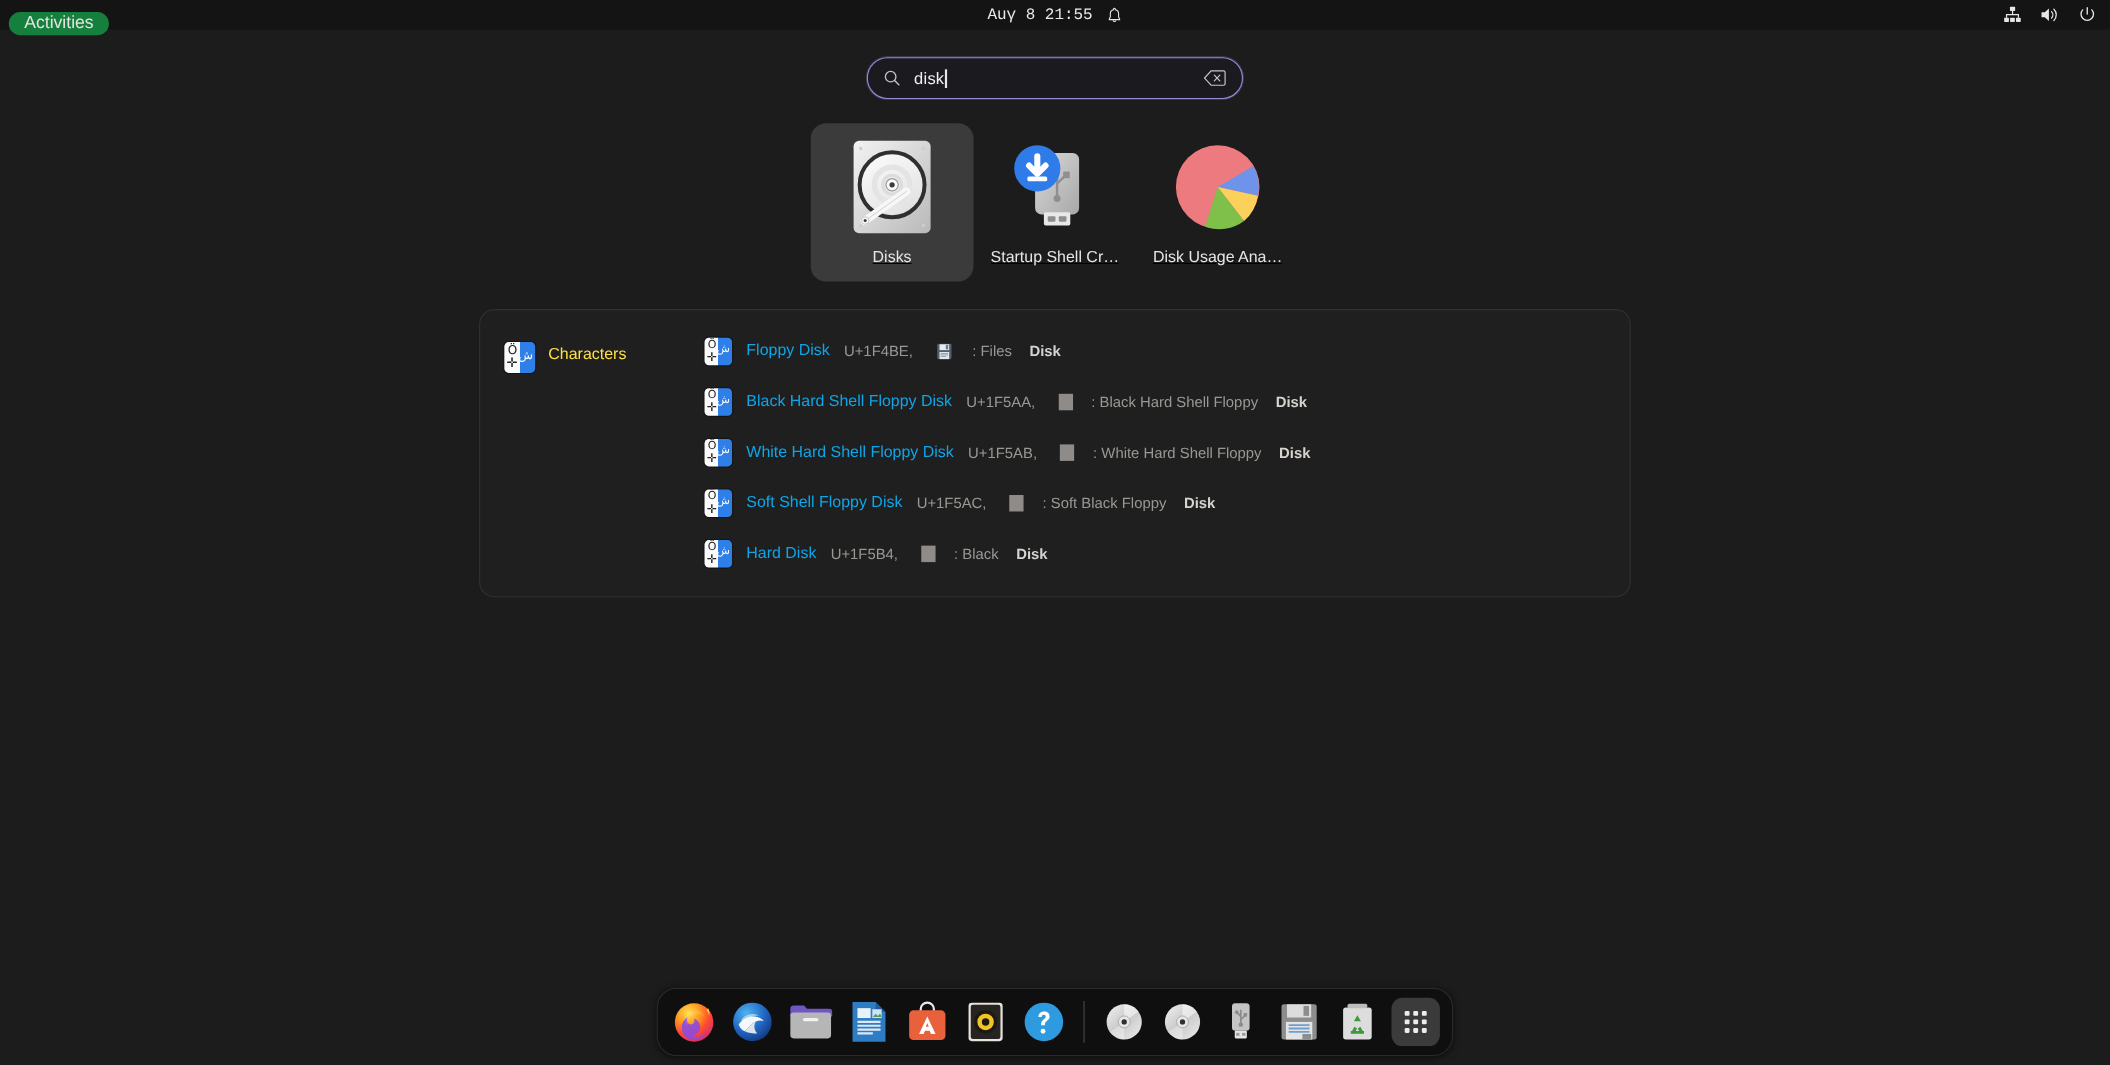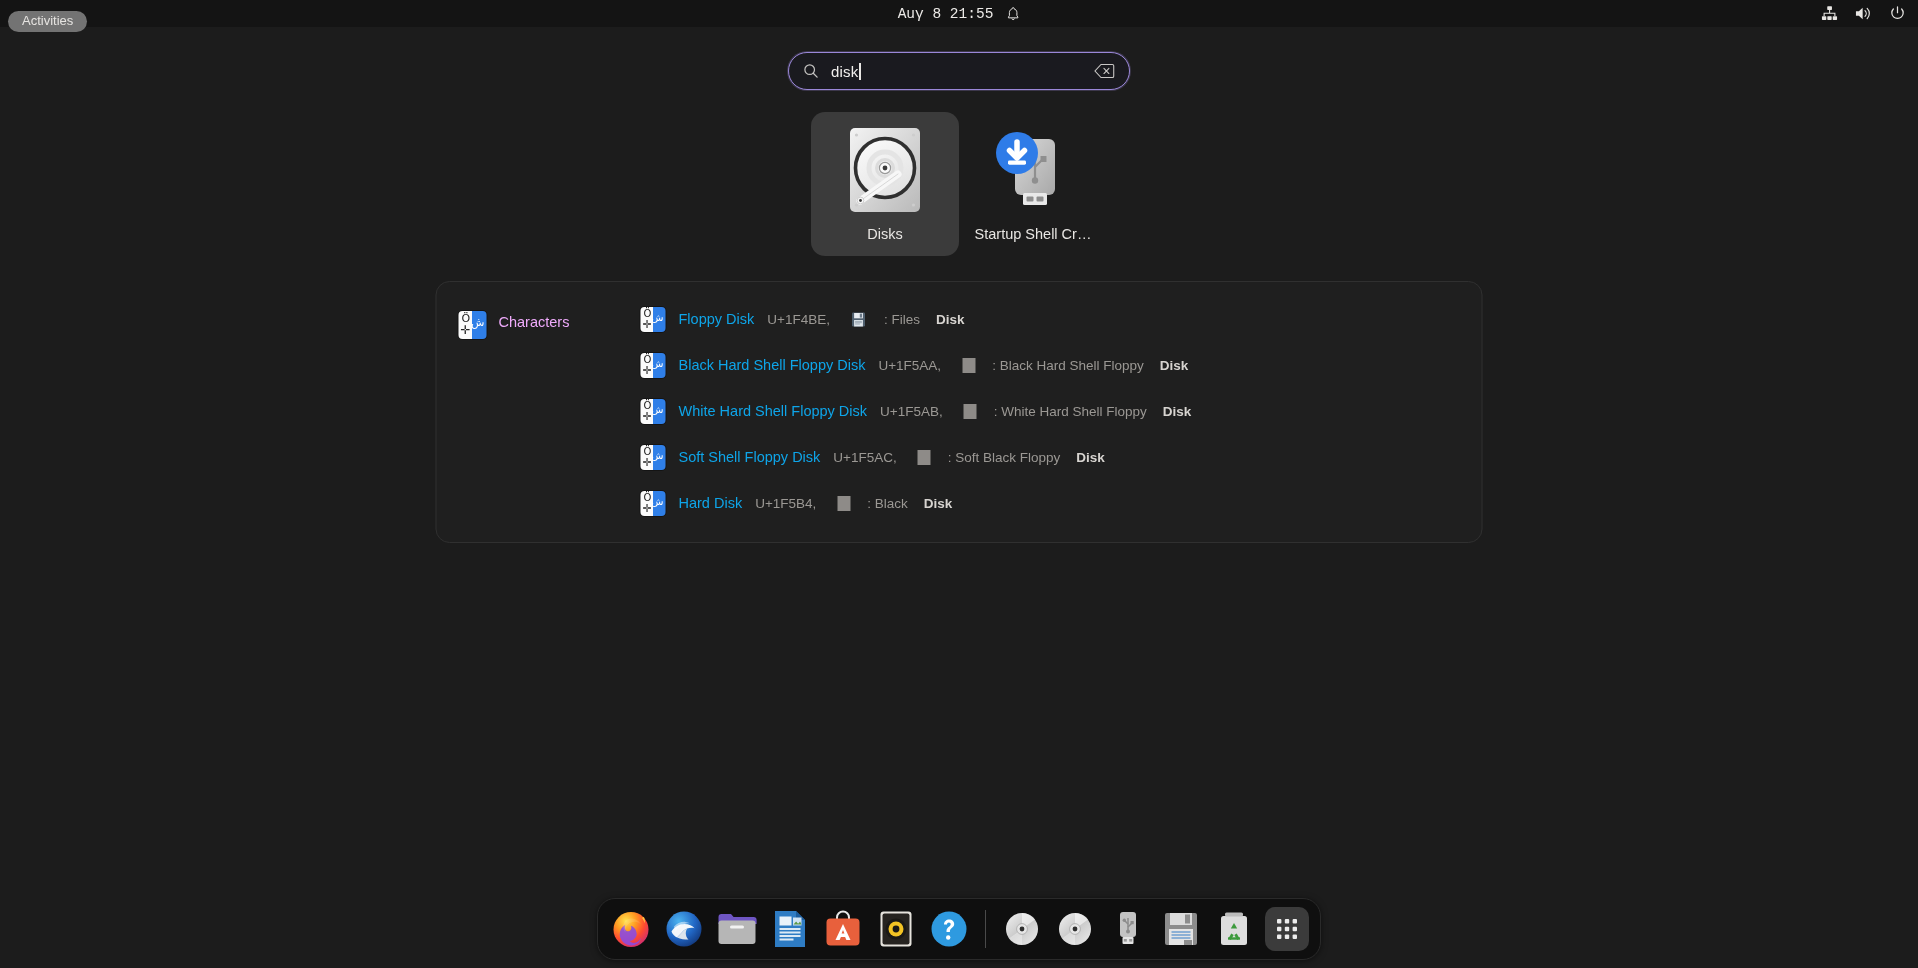--- a/index.html
+++ b/index.html
@@ -12,22 +12,22 @@
   }
   
   #topbar{
     position:absolute; top:0; left:0; width:1918px; height:27px;
     background:#141414;
     display:flex; align-items:center;
     z-index:40;
   }
   #activities{
     margin-left:8px; padding:3px 14px 4px 14px;
-    border-radius:14px; background:#737373; color:#e6e4e1;
-    font-size:13px; line-height:14px;margin-top:16px;
+    border-radius:14px; background:#15803d; color:#e6e4e1;
+    font-size:16px; line-height:14px;margin-top:16px;
   }
   #clock-area{
     position:absolute; left:50%; top:0; transform:translateX(-50%);
     height:27px; display:flex; align-items:center; gap:12px;
     color:#eceae7; font-size:14.5px;font-family:Liberation Mono, monospace;
   }
   #clock-area .bell{ display:block; }
   #sysicons{
     position:absolute; right:12px; top:0; height:27px;
     display:flex; align-items:center; gap:16px;
@@ -48,21 +48,21 @@
     display:flex; align-items:center;
   }
   #caret{
     display:inline-block; width:1.5px; height:17px; background:#e9e7e4;
     margin-left:1px;
   }
   #clear-btn{ flex:0 0 auto; opacity:.9; }
   
   #app-row{
     position:absolute; top:112px; left:50%; transform:translateX(-50%);
-    display:flex; gap:0px;
+    display:flex; gap:0px;text-decoration:underline;
   }
   .app-tile{
     width:148px; padding:10px 0 14px 0;
     display:flex; flex-direction:column; align-items:center;
     border-radius:14px;
   }
   .app-tile.selected{ background:#3b3b3b; }
   .app-icon{
     width:96px; height:96px; display:flex; align-items:center; justify-content:center;
   }
@@ -79,21 +79,21 @@
     border:1px solid #303030;
     border-radius:14px;
     padding:14px 0 16px 0;
     display:flex;
   }
   #char-provider{
     width:200px; flex:0 0 200px;
     display:flex; align-items:flex-start; gap:12px;
     padding:15px 0 0 22px;
   }
-  #char-provider .plabel{ color:#f0abfc; font-size:14.5px; line-height:22px; }
+  #char-provider .plabel{ color:#fde047; font-size:14.5px; line-height:22px; }
   #char-results{ flex:1 1 auto; padding-right:16px; }
   .char-row{
     display:flex; align-items:center; gap:13px;
     height:46px; padding-left:4px; border-radius:8px;
   }
   .char-name{ color:#0ea5e9; font-size:14.5px; white-space:nowrap; }
   .char-desc{ color:#9b9894; font-size:13.5px; white-space:nowrap; display:flex; align-items:center; gap:16px;}
   .char-desc .code{ margin-right:4px; }
   .char-desc b{ color:#d7d4d0; font-weight:bold; }
   .glyph-box{
@@ -250,20 +250,31 @@
         <circle cx="38.5" cy="29.5" r="3" fill="#8f8f8f"></circle>
         <circle cx="28" cy="28" r="21" fill="#2f7ce8"></circle>
         <path d="M28 17v14" stroke="#fff" stroke-width="5.5" stroke-linecap="round" fill="none"></path>
         <path d="M20.5 25.5L28 33l7.5-7.5" fill="none" stroke="#fff" stroke-width="5.5" stroke-linecap="round" stroke-linejoin="round"></path>
         <rect x="19" y="35.5" width="18" height="4.2" rx="1.4" fill="#fff"></rect>
       </svg>
     </div>
     <div class="app-label">Startup Shell Cr…</div>
   </div>
 
+  <div class="app-tile">
+    <div class="app-icon">
+      <svg width="80" height="80" viewBox="0 0 80 80">
+        <circle cx="40" cy="40" r="38" fill="#ed7a7e"></circle>
+        <path d="M40 40 L72.5 21 A38 38 0 0 1 76.5 48 Z" fill="#6f93ea"></path>
+        <path d="M40 40 L76.5 48 A38 38 0 0 1 64 71 Z" fill="#fbd05b"></path>
+        <path d="M40 40 L64 71 A38 38 0 0 1 28.5 76.2 Z" fill="#7ec04a"></path>
+      </svg>
+    </div>
+    <div class="app-label">Disk Usage Ana…</div>
+  </div>
 
 </div>
 
 <div id="char-panel">
 
   <div id="char-provider">
     <span class="char-icon big">
       <span class="o">Ö</span>
         <span class="cross">✛</span>
         <span class="ar">ش</span>

